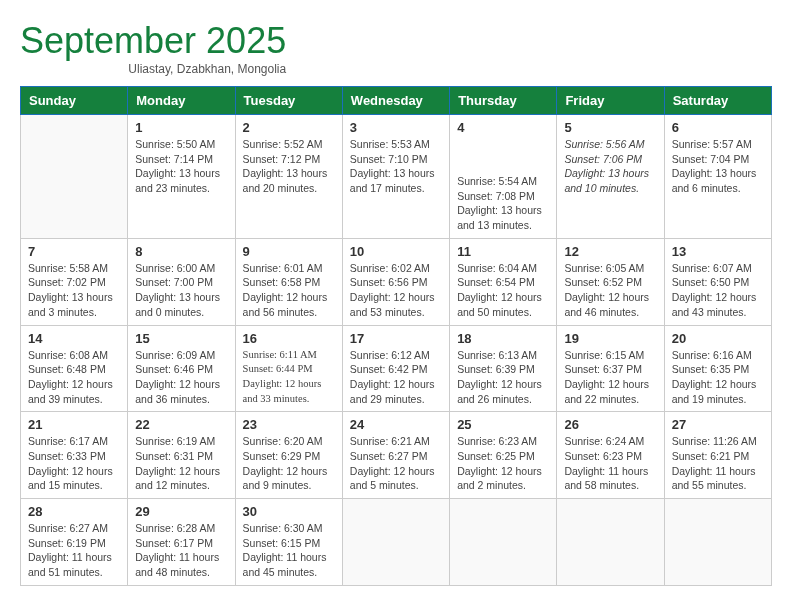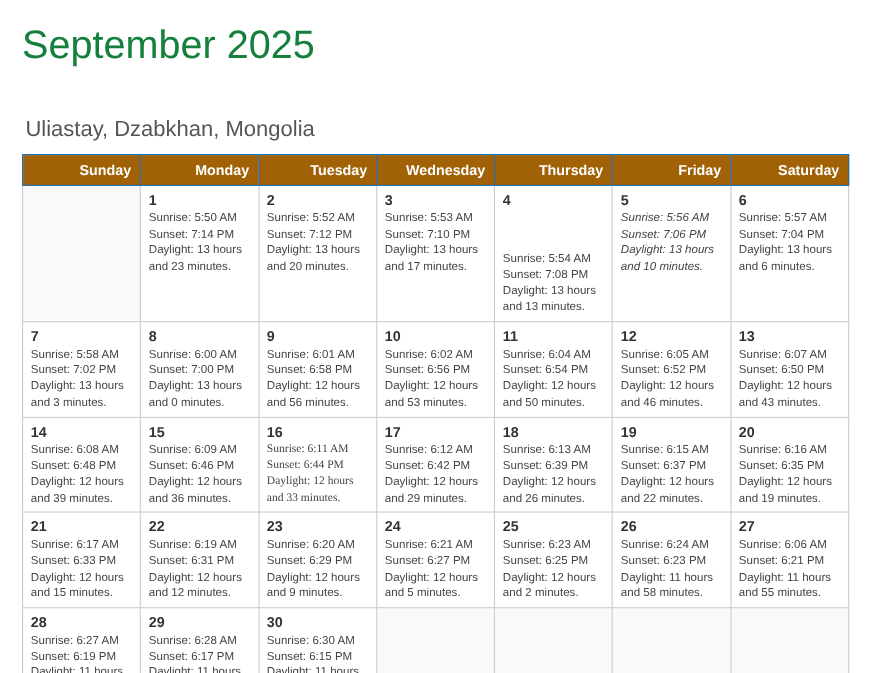--- a/index.html
+++ b/index.html
@@ -34,33 +34,32 @@
     }
     .title-area {
       text-align: right;
     }
     .month-title {
       font-size: 36px;
       font-weight: normal;
       color: #15803d;
     }
     .location {
-      font-size: 20px;
+      font-size: 12px;
       color: #555;
-      margin-top: 45px;
     }
     .calendar {
       width: 100%;
       border-collapse: collapse;
       border: 1px solid #ccc;
     }
     .calendar th {
-      background: #a16207;
+      background: #15803d;
       color: #fff;
-      text-align: right;
+      text-align: left;
       padding: 6px 8px;
       font-size: 13px;
       border: 1px solid #1a6fba;
     }
     .calendar td {
       border: 1px solid #ccc;
       vertical-align: top;
       padding: 5px 7px;
       width: calc(100% / 7);
       min-height: 80px;
@@ -291,21 +290,21 @@
         </td>
         <td>
           <span class="day-number">26</span>
           <div class="day-info" style="white-space: pre-line;">Sunrise: 6:24 AM
 Sunset: 6:23 PM
 Daylight: 11 hours
 and 58 minutes.</div>
         </td>
         <td>
           <span class="day-number">27</span>
-          <div class="day-info" style="white-space: pre-line;">Sunrise: 6:06 AM
+          <div class="day-info" style="white-space: pre-line;">Sunrise: 11:26 AM
 Sunset: 6:21 PM
 Daylight: 11 hours
 and 55 minutes.</div>
         </td>
       </tr>
       <tr>
         <td>
           <span class="day-number">28</span>
           <div class="day-info" style="white-space: pre-line;">Sunrise: 6:27 AM
 Sunset: 6:19 PM

